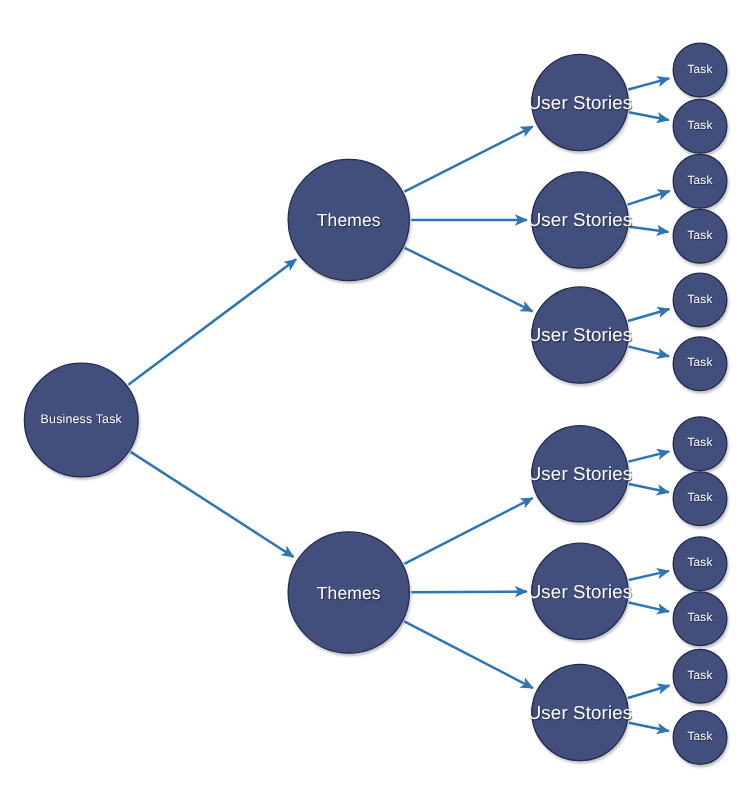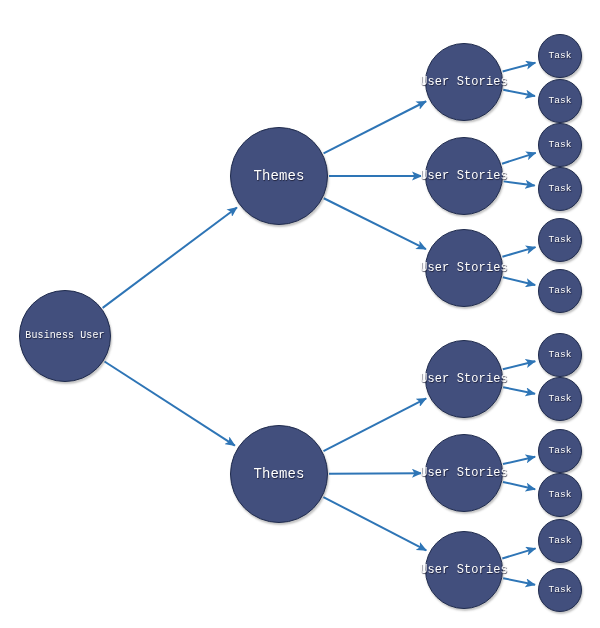--- a/index.html
+++ b/index.html
@@ -32,31 +32,30 @@
     align-items: center;
     justify-content: center;
     text-align: center;
     color: #ffffff;
     background: #424F7D;
     border: 1.4px solid #1F2B4D;
     box-shadow: 1px 2px 2px rgba(60,60,60,0.30);
     z-index: 3;
     line-height: 1;
     user-select: none;
-    font-family: Liberation Mono, monospace;
   }
   .node span {
     display: block;
     text-shadow: 0.6px 0.6px 0.8px rgba(20,20,40,0.75);
     white-space: nowrap;
     letter-spacing: 0.1px;
   }
   .node-goal   { font-size: 10px; }
   .node-theme  { font-size: 14px; }
-  .node-story  { font-size: 12px; }
+  .node-story  { font-size: 15px; }
   .node-task   { font-size: 9.5px; }
 </style>
 </head>
 <body>
 
 <div id="canvas">
 
   <svg id="edges" viewBox="0 0 600 628" xmlns="http://www.w3.org/2000/svg">
     <defs>
       <marker id="arrowhead" markerWidth="5.2" markerHeight="4.6" refX="4.8" refY="2.3" orient="auto" markerUnits="strokeWidth">
@@ -82,21 +81,21 @@
         <line x1="503.16" y1="387.16" x2="535.04" y2="393.80" stroke="#2E75B6" stroke-width="2" marker-end="url(#arrowhead)"></line>
         <line x1="502.99" y1="464.06" x2="535.14" y2="456.70" stroke="#2E75B6" stroke-width="2" marker-end="url(#arrowhead)"></line>
         <line x1="502.99" y1="481.94" x2="535.14" y2="489.30" stroke="#2E75B6" stroke-width="2" marker-end="url(#arrowhead)"></line>
         <line x1="502.29" y1="558.43" x2="535.59" y2="548.37" stroke="#2E75B6" stroke-width="2" marker-end="url(#arrowhead)"></line>
         <line x1="503.16" y1="578.16" x2="535.04" y2="584.80" stroke="#2E75B6" stroke-width="2" marker-end="url(#arrowhead)"></line>
       </g>
   </svg>
 
   <div id="node-layer">
       <div class="node node-goal" style="left: 19px; top: 290px; width: 92px; height: 92px; background: rgb(66, 79, 125); border-color: rgb(31, 43, 77);">
-        <span style="color: rgb(255, 255, 255);">Business User</span>
+        <span style="color: rgb(255, 255, 255);">Business Task</span>
       </div>
       <div class="node node-theme" style="left: 230px; top: 127px; width: 98px; height: 98px; background: rgb(66, 79, 125); border-color: rgb(31, 43, 77);">
         <span style="color: rgb(255, 255, 255);">Themes</span>
       </div>
       <div class="node node-theme" style="left: 230px; top: 425px; width: 98px; height: 98px; background: rgb(66, 79, 125); border-color: rgb(31, 43, 77);">
         <span style="color: rgb(255, 255, 255);">Themes</span>
       </div>
       <div class="node node-story" style="left: 425px; top: 43px; width: 78px; height: 78px; background: rgb(66, 79, 125); border-color: rgb(31, 43, 77);">
         <span style="color: rgb(255, 255, 255);">User Stories</span>
       </div>

